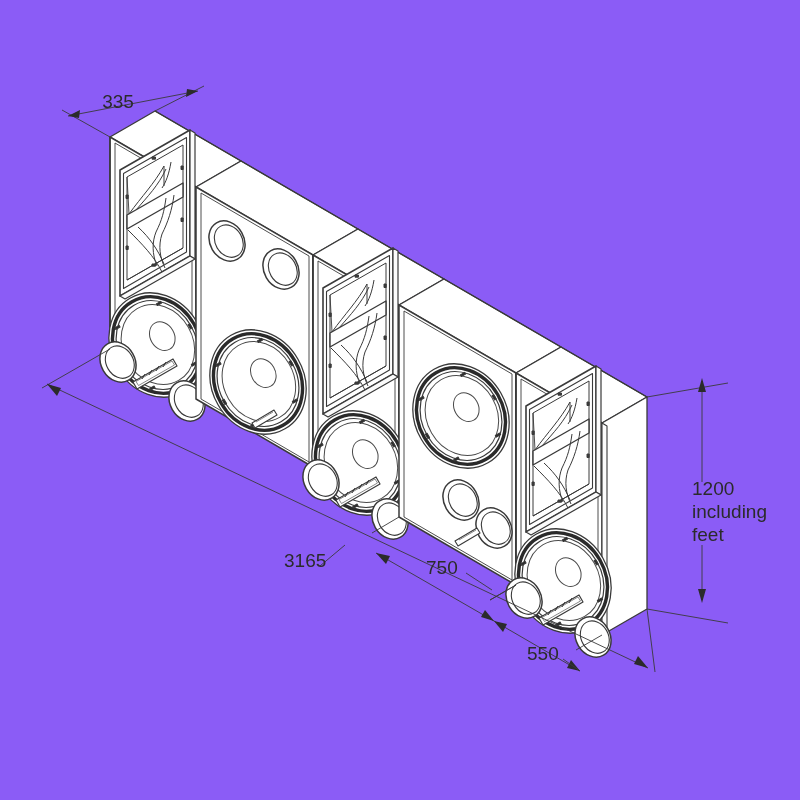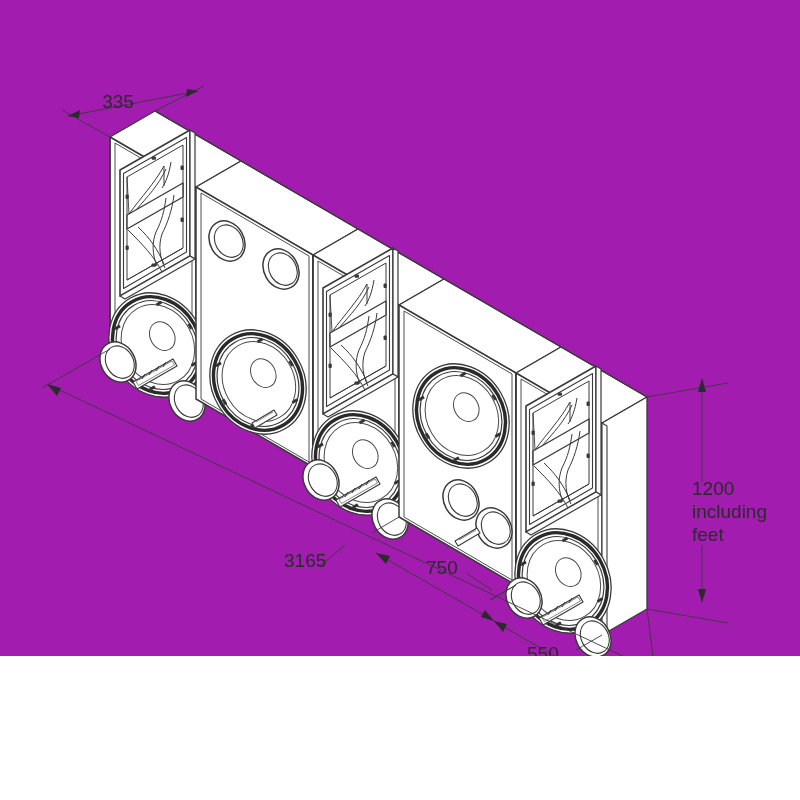--- a/index.html
+++ b/index.html
@@ -1,16 +1,16 @@
 <!DOCTYPE html>
 <html><head>
 <meta charset="utf-8">
 <style>
   html,body{margin:0;padding:0;background:#ffffff;}
-  #stage{position:relative;width:800px;height:656px;background:#a21caf;overflow:hidden;
+  #stage{position:relative;width:800px;height:800px;background:#8b5cf6;overflow:hidden;
          font-family:"Liberation Sans","DejaVu Sans",sans-serif;}
   svg{position:absolute;left:0;top:0;width:800px;height:800px;}
   .dimtext{font-family:"Liberation Sans","DejaVu Sans",sans-serif;font-size:19px;fill:#2b2b2b;}
 </style>
 </head>
 <body>
 
 <div id="stage">
 
 <svg viewBox="0 0 800 800">

